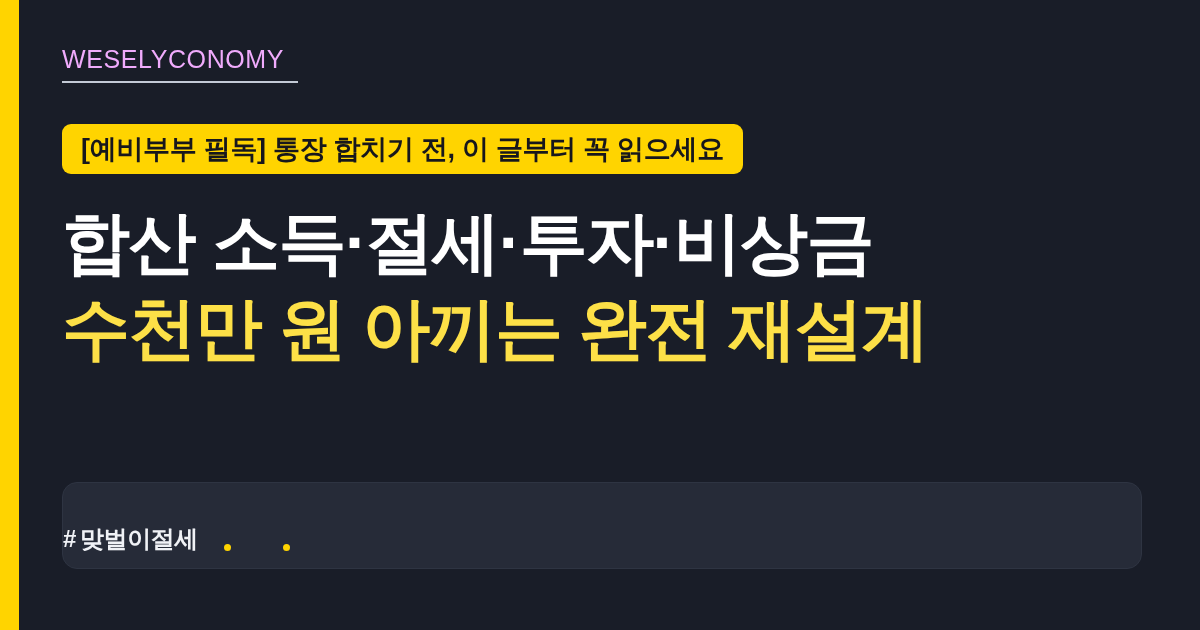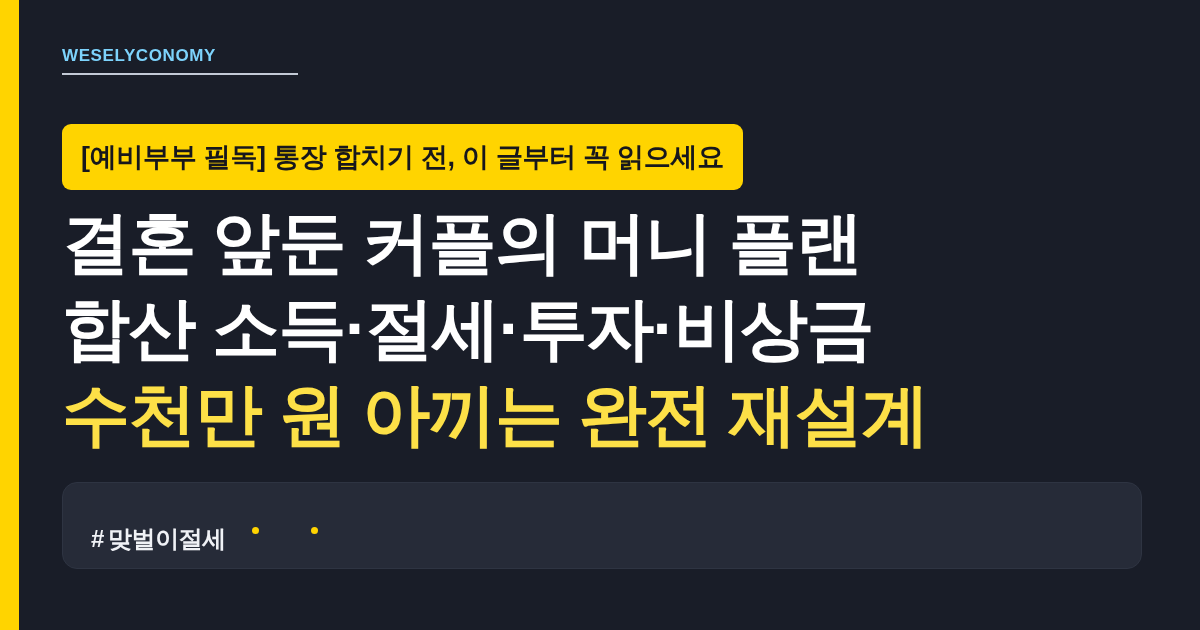--- a/index.html
+++ b/index.html
@@ -39,40 +39,40 @@
     height: 630px;
   }
 
   
   .brand-block {
     position: absolute;
     left: 0;
     top: 47px;
   }
   .brand-name {
-    font-size: 17px;
-    font-weight: bold;
+    font-size: 25px;
+    font-weight: normal;
     letter-spacing: 0.6px;
-    color: #7dd3fc;
+    color: #f0abfc;
     line-height: 1;
     white-space: nowrap;
   }
   .brand-rule {
     margin-top: 9px;
     width: 236px;
     height: 2px;
     background: #c3cad6;
   }
 
   
   .badge {
     position: absolute;
     left: 0;
     top: 124px;
-    height: 66px;
+    height: 50px;
     display: flex;
     align-items: center;
     padding: 12px 19px;
     border-radius: 9px;
     background: #ffd400;
     box-sizing: border-box;
   }
   .badge-text {
     font-size: 27px;
     font-weight: bold;
@@ -110,22 +110,21 @@
     height: 87px;
     border-radius: 15px;
     background: #262b38;
     border: 1px solid #2e3442;
     box-sizing: border-box;
     display: flex;
     align-items: center;
   }
   .tag-row {
     display: flex;
-    align-items: flex-start;
-    padding-left: 28px;
+    align-items: flex-end;
     margin-top: 27px;
   }
   .tag {
     font-size: 24px;
     font-weight: bold;
     color: #f0f2f6;
     line-height: 1;
     letter-spacing: -0.4px;
     white-space: nowrap;
   }
@@ -153,21 +152,20 @@
     <div class="brand-block">
       <div class="brand-name">WESELYCONOMY</div>
       <div class="brand-rule"></div>
     </div>
 
     <div class="badge">
       <span class="badge-text">[예비부부 필독] 통장 합치기 전, 이 글부터 꼭 읽으세요</span>
     </div>
 
     <div class="headline">
-      <div class="hl-line">결혼 앞둔 커플의 머니 플랜</div>
       <div class="hl-line">합산 소득·절세·투자·비상금</div>
       <div class="hl-line accent">수천만 원 아끼는 완전 재설계</div>
     </div>
 
     <div class="tag-card">
       <div class="tag-row">
         <span class="tag"><span class="tag-hash">#</span><span>맞벌이절세</span></span>
         <span class="tag-dot"></span>
         <span class="tag-dot"></span>
       </div>

